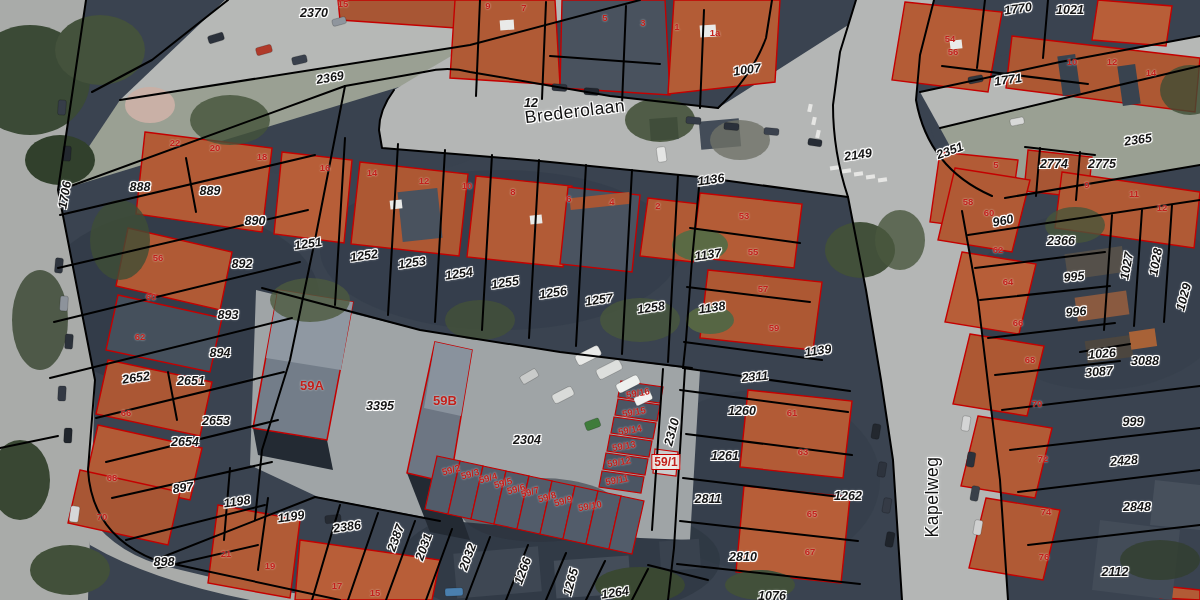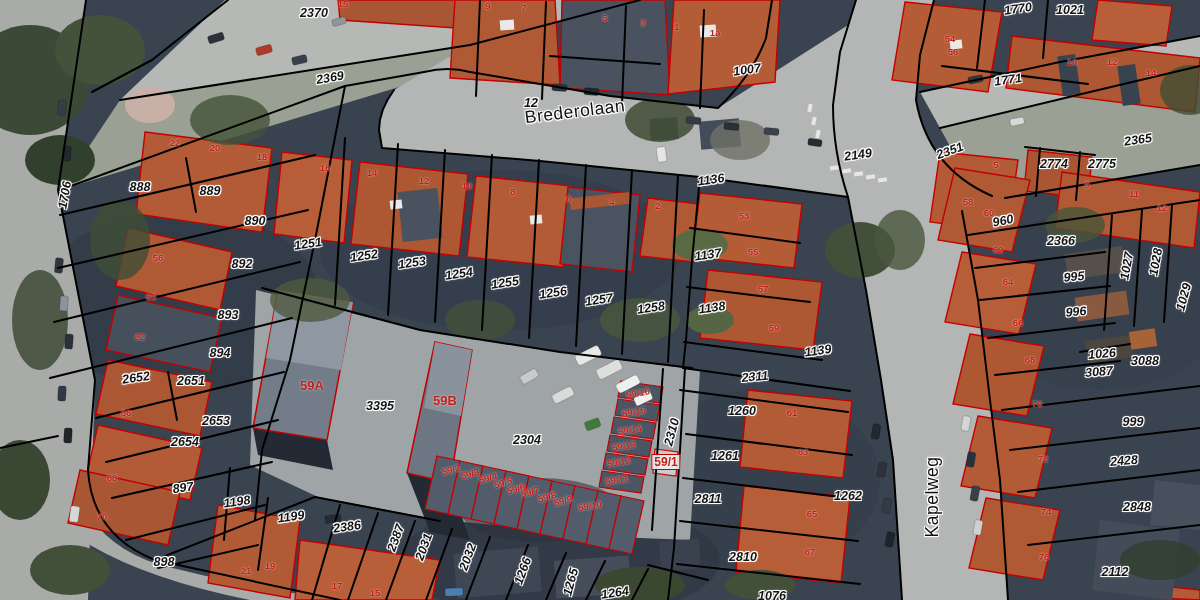--- a/index.html
+++ b/index.html
@@ -387,21 +387,21 @@
       <span class="rlabel" style="left: 513px; top: 192px; transform: translate(-50%, -50%) rotate(0deg);">8</span>
       <span class="rlabel" style="left: 569px; top: 199px; transform: translate(-50%, -50%) rotate(0deg);">6</span>
       <span class="rlabel" style="left: 612px; top: 202px; transform: translate(-50%, -50%) rotate(0deg);">4</span>
       <span class="rlabel" style="left: 658px; top: 206px; transform: translate(-50%, -50%) rotate(0deg);">2</span>
       <span class="rlabel" style="left: 158px; top: 258px; transform: translate(-50%, -50%) rotate(0deg);">56</span>
       <span class="rlabel" style="left: 151px; top: 297px; transform: translate(-50%, -50%) rotate(0deg);">60</span>
       <span class="rlabel" style="left: 140px; top: 337px; transform: translate(-50%, -50%) rotate(0deg);">62</span>
       <span class="rlabel" style="left: 126px; top: 413px; transform: translate(-50%, -50%) rotate(0deg);">66</span>
       <span class="rlabel" style="left: 112px; top: 478px; transform: translate(-50%, -50%) rotate(0deg);">68</span>
       <span class="rlabel" style="left: 102px; top: 517px; transform: translate(-50%, -50%) rotate(0deg);">70</span>
-      <span class="rlabel" style="left: 226px; top: 571px; transform: translate(-50%, -50%) rotate(0deg); margin-left: 20px;">21</span>
+      <span class="rlabel" style="left: 226px; top: 554px; transform: translate(-50%, -50%) rotate(0deg);">21</span>
       <span class="rlabel" style="left: 270px; top: 566px; transform: translate(-50%, -50%) rotate(0deg);">19</span>
       <span class="rlabel" style="left: 337px; top: 586px; transform: translate(-50%, -50%) rotate(0deg);">17</span>
       <span class="rlabel" style="left: 375px; top: 593px; transform: translate(-50%, -50%) rotate(0deg);">15</span>
       <span class="rlabel big" style="left: 312px; top: 385px; transform: translate(-50%, -50%) rotate(0deg);">59A</span>
       <span class="rlabel big" style="left: 445px; top: 400px; transform: translate(-50%, -50%) rotate(0deg);">59B</span>
       <span class="rlabel" style="left: 744px; top: 216px; transform: translate(-50%, -50%) rotate(0deg);">53</span>
       <span class="rlabel" style="left: 753px; top: 252px; transform: translate(-50%, -50%) rotate(0deg);">55</span>
       <span class="rlabel" style="left: 763px; top: 289px; transform: translate(-50%, -50%) rotate(0deg);">57</span>
       <span class="rlabel" style="left: 774px; top: 328px; transform: translate(-50%, -50%) rotate(0deg);">59</span>
       <span class="rlabel" style="left: 792px; top: 413px; transform: translate(-50%, -50%) rotate(0deg);">61</span>

